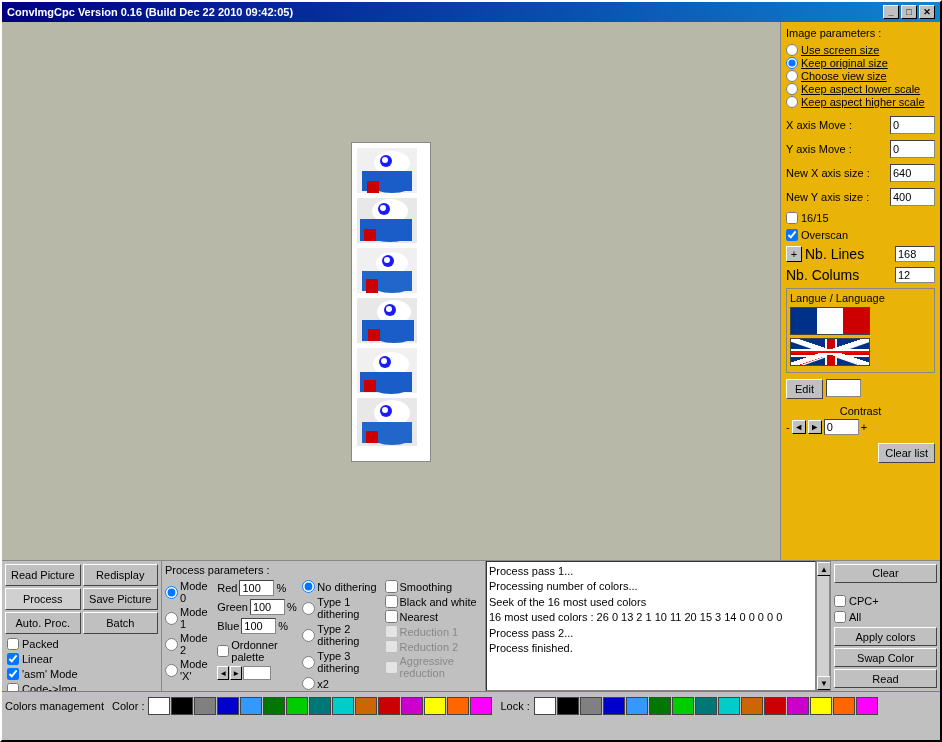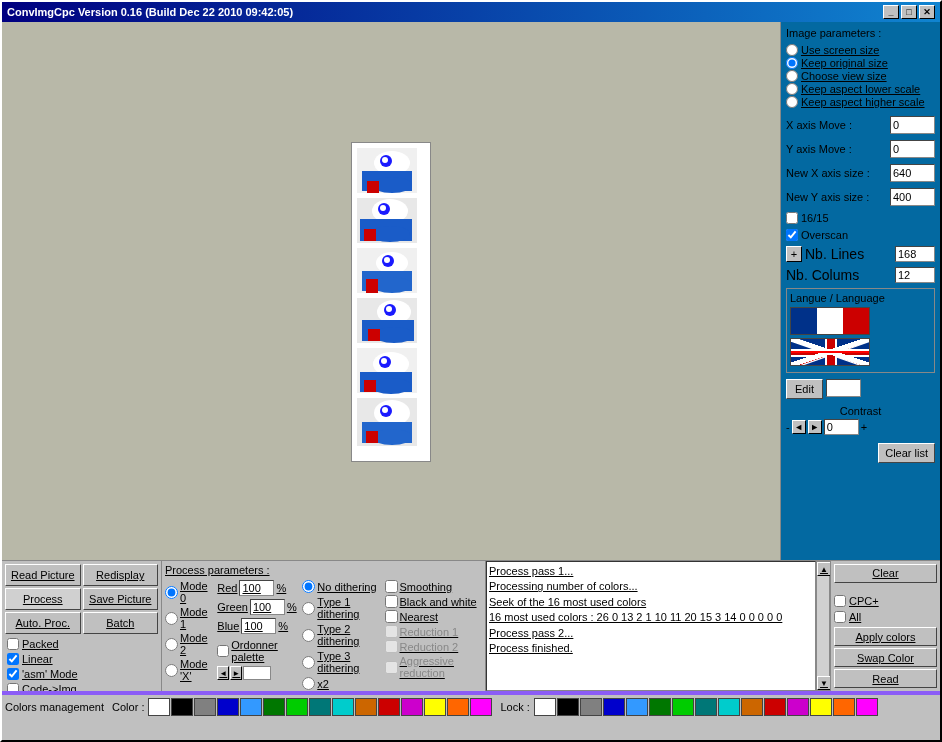--- a/index.html
+++ b/index.html
@@ -73,21 +73,21 @@
       width: 80px;
       height: 320px;
       background: white;
       border: 1px solid #888;
       overflow: hidden;
       position: relative;
     }
     
     .right-panel {
       width: 160px;
-      background: #0369a1;
+      background: #eab308;
       padding: 5px;
       display: flex;
       flex-direction: column;
       gap: 3px;
       border-left: 1px solid #888;
       overflow-y: auto;
     }
     .panel-label {
       font-size: 11px;
       font-weight: normal;
@@ -271,21 +271,20 @@
       height: 180px;
       background: #c0c0c0;
       border-top: 1px solid #888;
       display: flex;
       flex-direction: column;
       flex-shrink: 0;
     }
     .bottom-top {
       display: flex;
       height: 130px;
-      text-decoration: underline;
     }
     .bottom-left {
       width: 160px;
       padding: 3px;
       border-right: 1px solid #888;
       display: flex;
       flex-direction: column;
       gap: 2px;
     }
     .btn-row {
@@ -402,21 +401,21 @@
       border-bottom-color: #444;
       font-size: 11px;
       cursor: pointer;
     }
     .colors-row {
       display: flex;
       align-items: center;
       height: 28px;
       padding: 2px 3px;
       background: #c0c0c0;
-      border-top: 4px solid #8b5cf6;
+      border-top: 1px solid #8b5cf6;
       gap: 4px;
       flex-shrink: 0;
     }
     .color-label { font-size: 11px; }
     .color-swatch {
       width: 22px;
       height: 18px;
       border: 1px solid #444;
       cursor: pointer;
       flex-shrink: 0;

